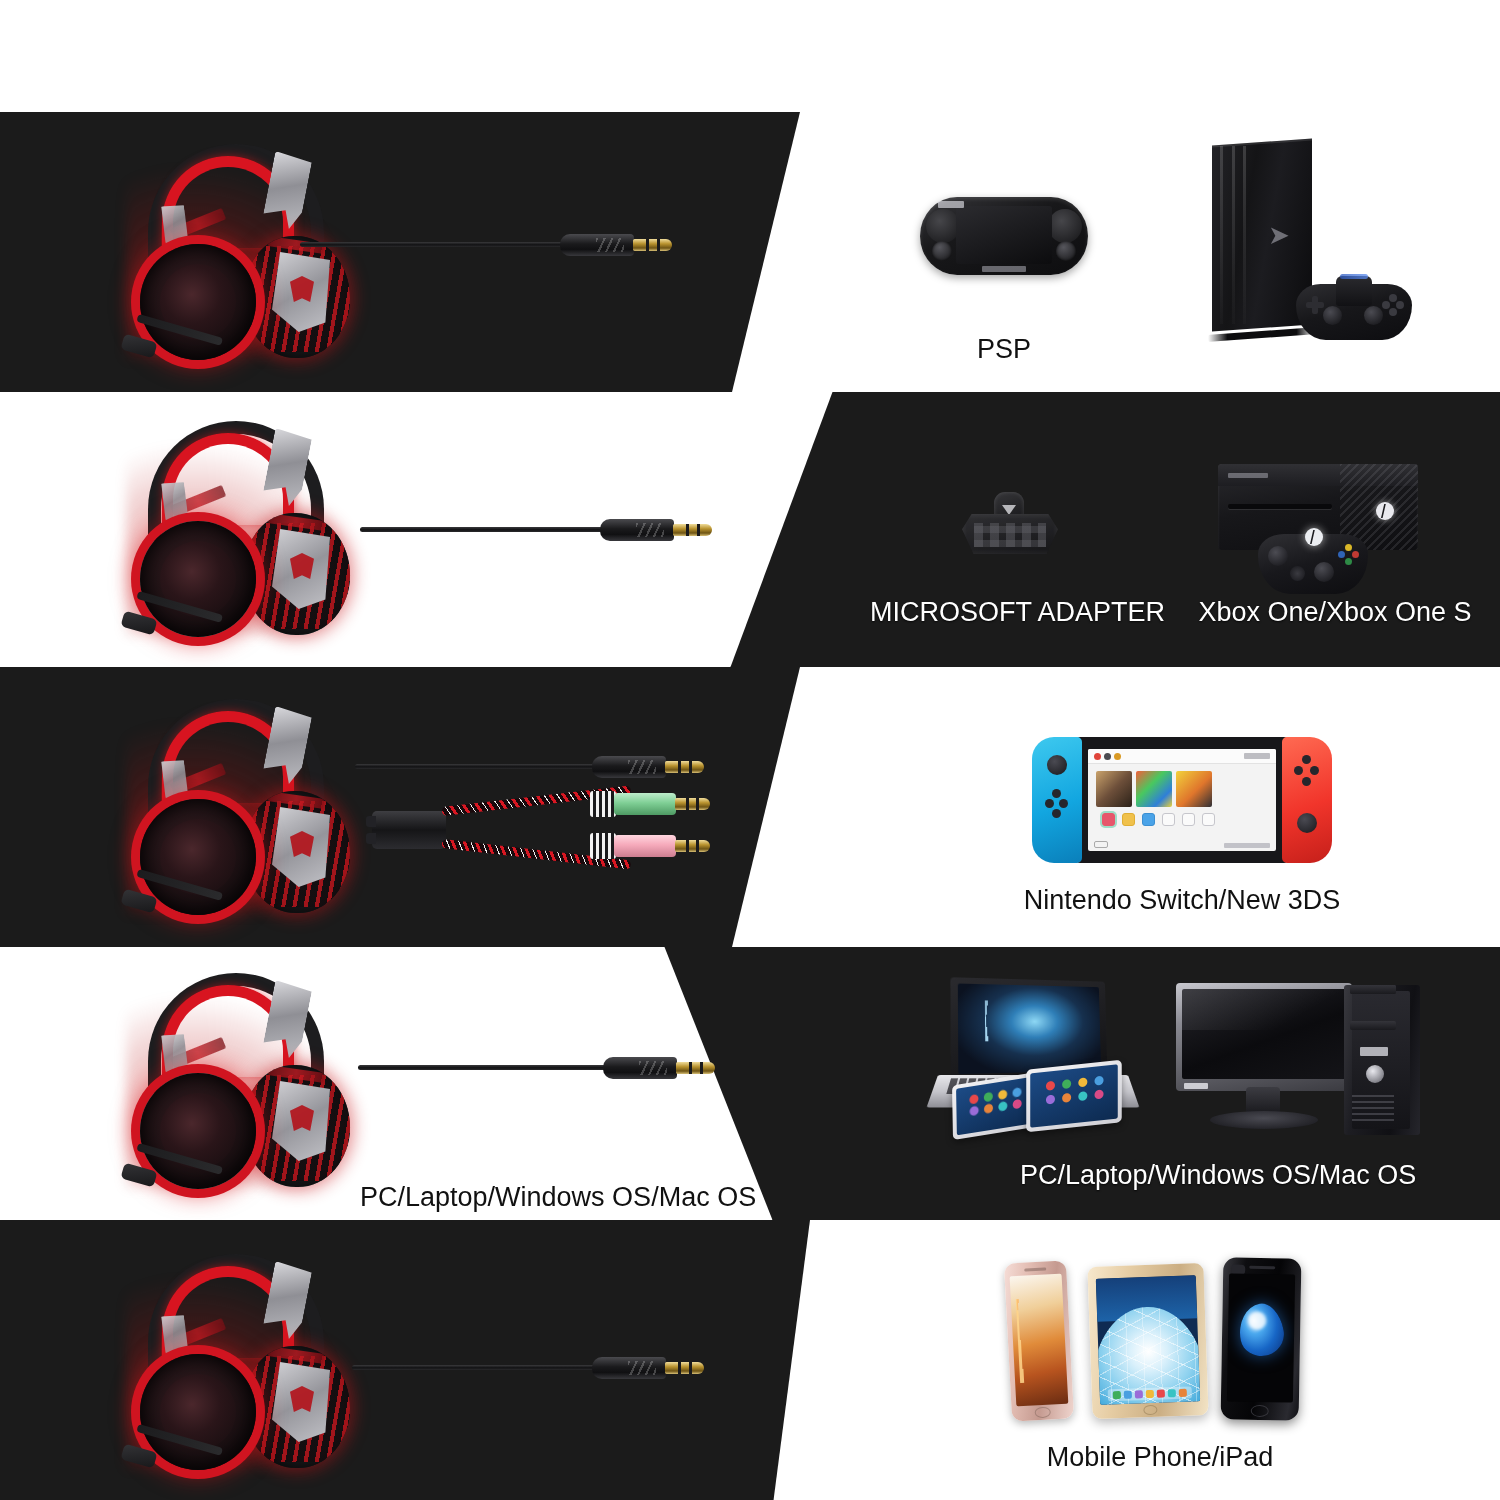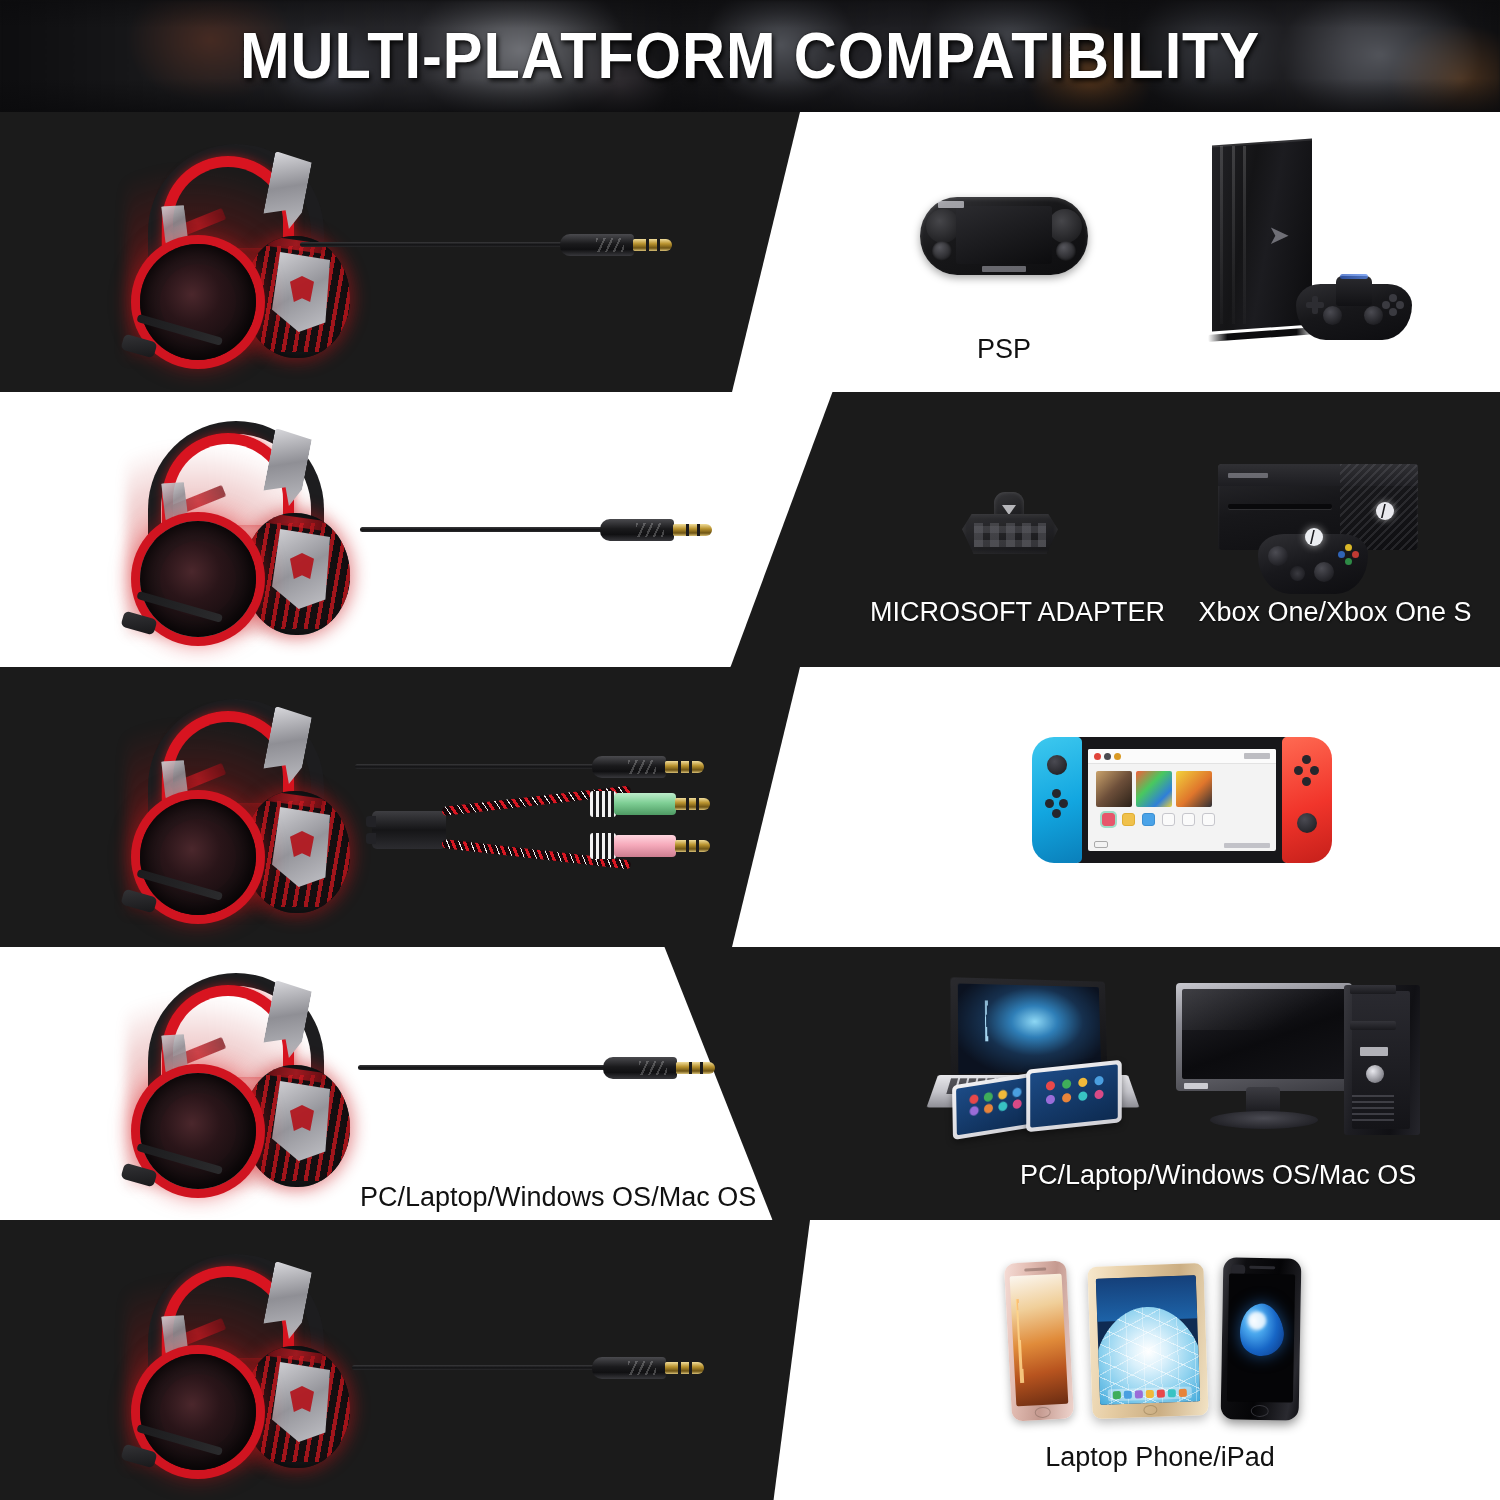--- a/index.html
+++ b/index.html
@@ -465,25 +465,20 @@
   .ip7-home { position:absolute; left:50%; margin-left:-9px; bottom:3px;
     width:18px; height:12px; border-radius:50%; border:1px solid #34343a; }
   .ip7-cam { position:absolute; left:8px; top:7px; width:14px; height:10px;
     border-radius:4px; background:#26262c; }
 </style>
 </head>
 <body>
 
 <div class="page">
 
-  <div class="header">
-    <div class="hdr-tex"></div>
-    <div class="hdr-vig"></div>
-    <div class="hdr-title">MULTI-PLATFORM COMPATIBILITY</div>
-  </div>
 
   <div class="row" style="top:112px; height:280px;">
     <div class="half fill-light" style="left:0; width:1500px;"></div>
     <div class="half fill-dark" style="left:0; width:800px; clip-path:polygon(0 0, 100% 0, 91.5% 100%, 0 100%);"></div>
 
     <div class="headset" style="left:118px; top:28px;">
       <div class="hs-glow"></div>
       <div class="hs-band"></div>
       <div class="hs-band-pad"></div>
       <div class="hs-band-txt"></div>
@@ -686,20 +681,21 @@
       <div class="nsw-jr">
         <div class="nsw-abxy">
             <i></i>
             <i></i>
             <i></i>
             <i></i>
           </div>
         <div class="nsw-stick"></div>
       </div>
     </div>
+    <div class="caption cap-dark" style="left:1002px; top:218px; width:360px; text-align:center;">Nintendo Switch/New 3DS</div>
   </div>
 
   <div class="row" style="top:947px; height:273px;">
     <div class="half fill-light" style="left:0; width:1500px;"></div>
     <div class="half fill-dark edge-shadow-b" style="left:0; width:1500px; clip-path:polygon(44.3% 0, 100% 0, 100% 100%, 51.5% 100%);"></div>
 
     <div class="headset" style="left:118px; top:22px;">
       <div class="hs-glow"></div>
       <div class="hs-band"></div>
       <div class="hs-band-pad"></div>
@@ -818,16 +814,16 @@
     <div class="dev ip7" style="left:1222px; top:38px;">
       <div class="ip7-body"></div>
       <div class="ip7-cam"></div>
       <div class="ip7-spk"></div>
       <div class="ip7-scr">
         <div class="ip7-drop"></div>
       </div>
       <div class="ip7-home"></div>
     </div>
 
-    <div class="caption cap-dark" style="left:1010px; top:222px; width:300px; text-align:center;">Laptop Phone/iPad</div>
+    <div class="caption cap-dark" style="left:1010px; top:222px; width:300px; text-align:center;">Mobile Phone/iPad</div>
   </div>
 
 </div>
 
 </body></html>

